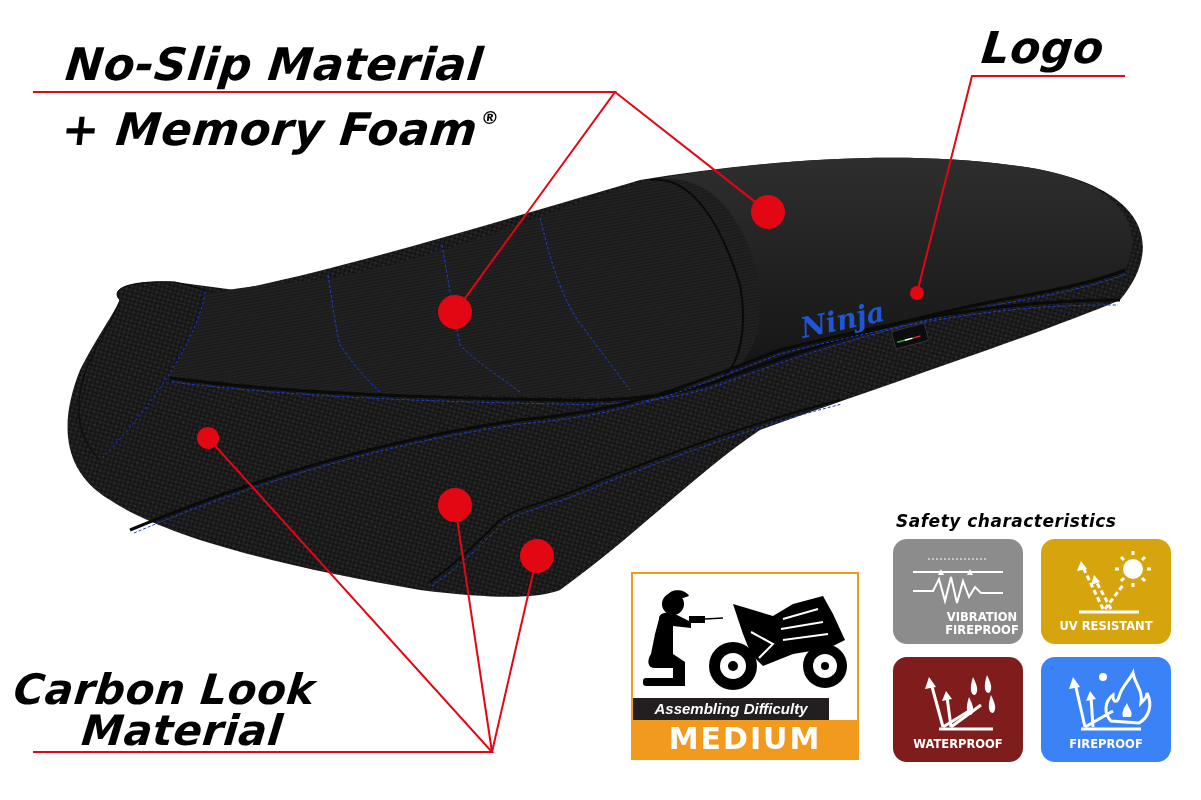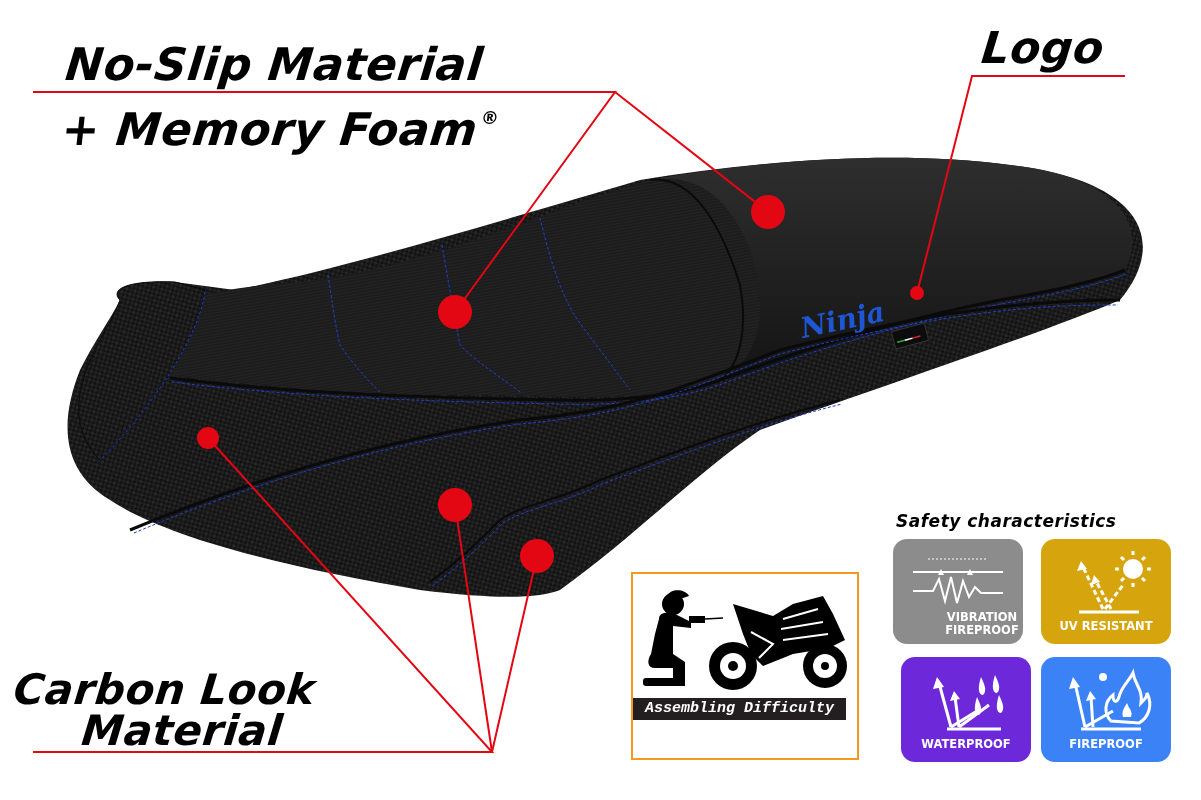--- a/index.html
+++ b/index.html
@@ -10,31 +10,31 @@
   #h-memory sup { font-size:18px; vertical-align:top; position:relative; top:4px; margin-left:2px; }
   #h-logo { left:982px; top:22px; font-size:44px; }
   #h-carbon1 { left:14px; top:665px; font-size:42px; }
   #h-carbon2 { left:82px; top:706px; font-size:42px; }
 
   svg.canvas { position:absolute; left:0; top:0; }
 
   
   #assembly { position:absolute; left:631px; top:572px; width:228px; height:188px; border:2px solid #f29a1e; background:#fff; box-sizing:border-box; }
   #assembly .art { position:absolute; left:0; top:0; width:224px; height:124px; }
-  #assembly .label-bar { position:absolute; left:0; top:124px; width:213px; height:22px; background:#231f20; color:#fff; font-weight:bold; font-style:italic; font-size:15px; text-align:center; line-height:22px; font-family:Liberation Mono, monospace; }
+  #assembly .label-bar { position:absolute; left:0; top:124px; width:196px; height:22px; background:#231f20; color:#fff; font-weight:bold; font-style:italic; font-size:15px; text-align:center; line-height:22px; font-family:Liberation Sans, sans-serif; }
   #assembly .level-bar { position:absolute; left:0; top:146px; width:224px; height:38px; background:#f29a1e; color:#fff; font-weight:bold; font-size:30px; text-align:center; line-height:38px; letter-spacing:2px; font-family:"DejaVu Sans", sans-serif; transform-origin:center; }
 
   
   #safety-title { position:absolute; left:896px; top:511px; font-size:17px; font-weight:bold; font-style:italic; color:#000; white-space:nowrap; letter-spacing:0.5px; }
   .badge { position:absolute; width:130px; height:105px; border-radius:14px; box-sizing:border-box; }
   .badge .cap { position:absolute; left:0; width:100%; text-align:center; color:#fff; font-weight:bold; font-size:11.5px; line-height:13px; font-family:"DejaVu Sans", sans-serif; }
   .badge svg { position:absolute; left:0; top:0; }
   #b-vib { left:893px; top:539px; background:#8c8c8c; }
   #b-uv  { left:1041px; top:539px; background:#d6a50d;padding-left:20px; }
-  #b-wat { left:893px; top:657px; background:#6d28d9;margin-left:8px; }
+  #b-wat { left:893px; top:657px; background:#7f1d1d; }
   #b-fir { left:1041px; top:657px; background:#3b82f6; }
 </style>
 </head>
 <body>
 
 <svg class="canvas" width="1201" height="800" viewBox="0 0 1201 800">
   <defs>
     <pattern id="carbon" width="6" height="6" patternUnits="userSpaceOnUse" patternTransform="rotate(-30)">
       <rect width="6" height="6" fill="#141414"></rect>
       <rect width="3" height="3" fill="#262626"></rect>
@@ -122,20 +122,21 @@
     <circle cx="100" cy="92" r="13" fill="#fff"></circle>
     <circle cx="100" cy="92" r="5" fill="#000"></circle>
     <circle cx="192" cy="92" r="22" fill="#000"></circle>
     <circle cx="192" cy="92" r="12" fill="#fff"></circle>
     <circle cx="192" cy="92" r="4" fill="#000"></circle>
     <path d="M100,30 L140,42 L160,30 L190,22 L200,40 L212,66 L196,74 L160,80 L130,92 L118,80 L110,60 Z" fill="#000"></path>
     <path d="M150,45 L185,35 M148,55 L190,48 M150,66 L195,60" stroke="#fff" stroke-width="2"></path>
     <path d="M118,58 L140,70 L126,84" fill="none" stroke="#fff" stroke-width="2"></path>
   </svg>
   <div class="label-bar">Assembling Difficulty</div>
+  <div class="level-bar">MEDIUM</div>
 </div>
 
 <div id="safety-title">Safety characteristics</div>
 
 <div id="b-vib" class="badge">
   <svg width="130" height="105" viewBox="0 0 130 105">
     <path d="M35,20 L95,20" stroke="#fff" stroke-width="1" stroke-dasharray="2,2"></path>
     <line x1="20" y1="33" x2="110" y2="33" stroke="#fff" stroke-width="2"></line>
     <polygon points="48,30 51,36 45,36" fill="#fff"></polygon>
     <polygon points="77,30 80,36 74,36" fill="#fff"></polygon>

